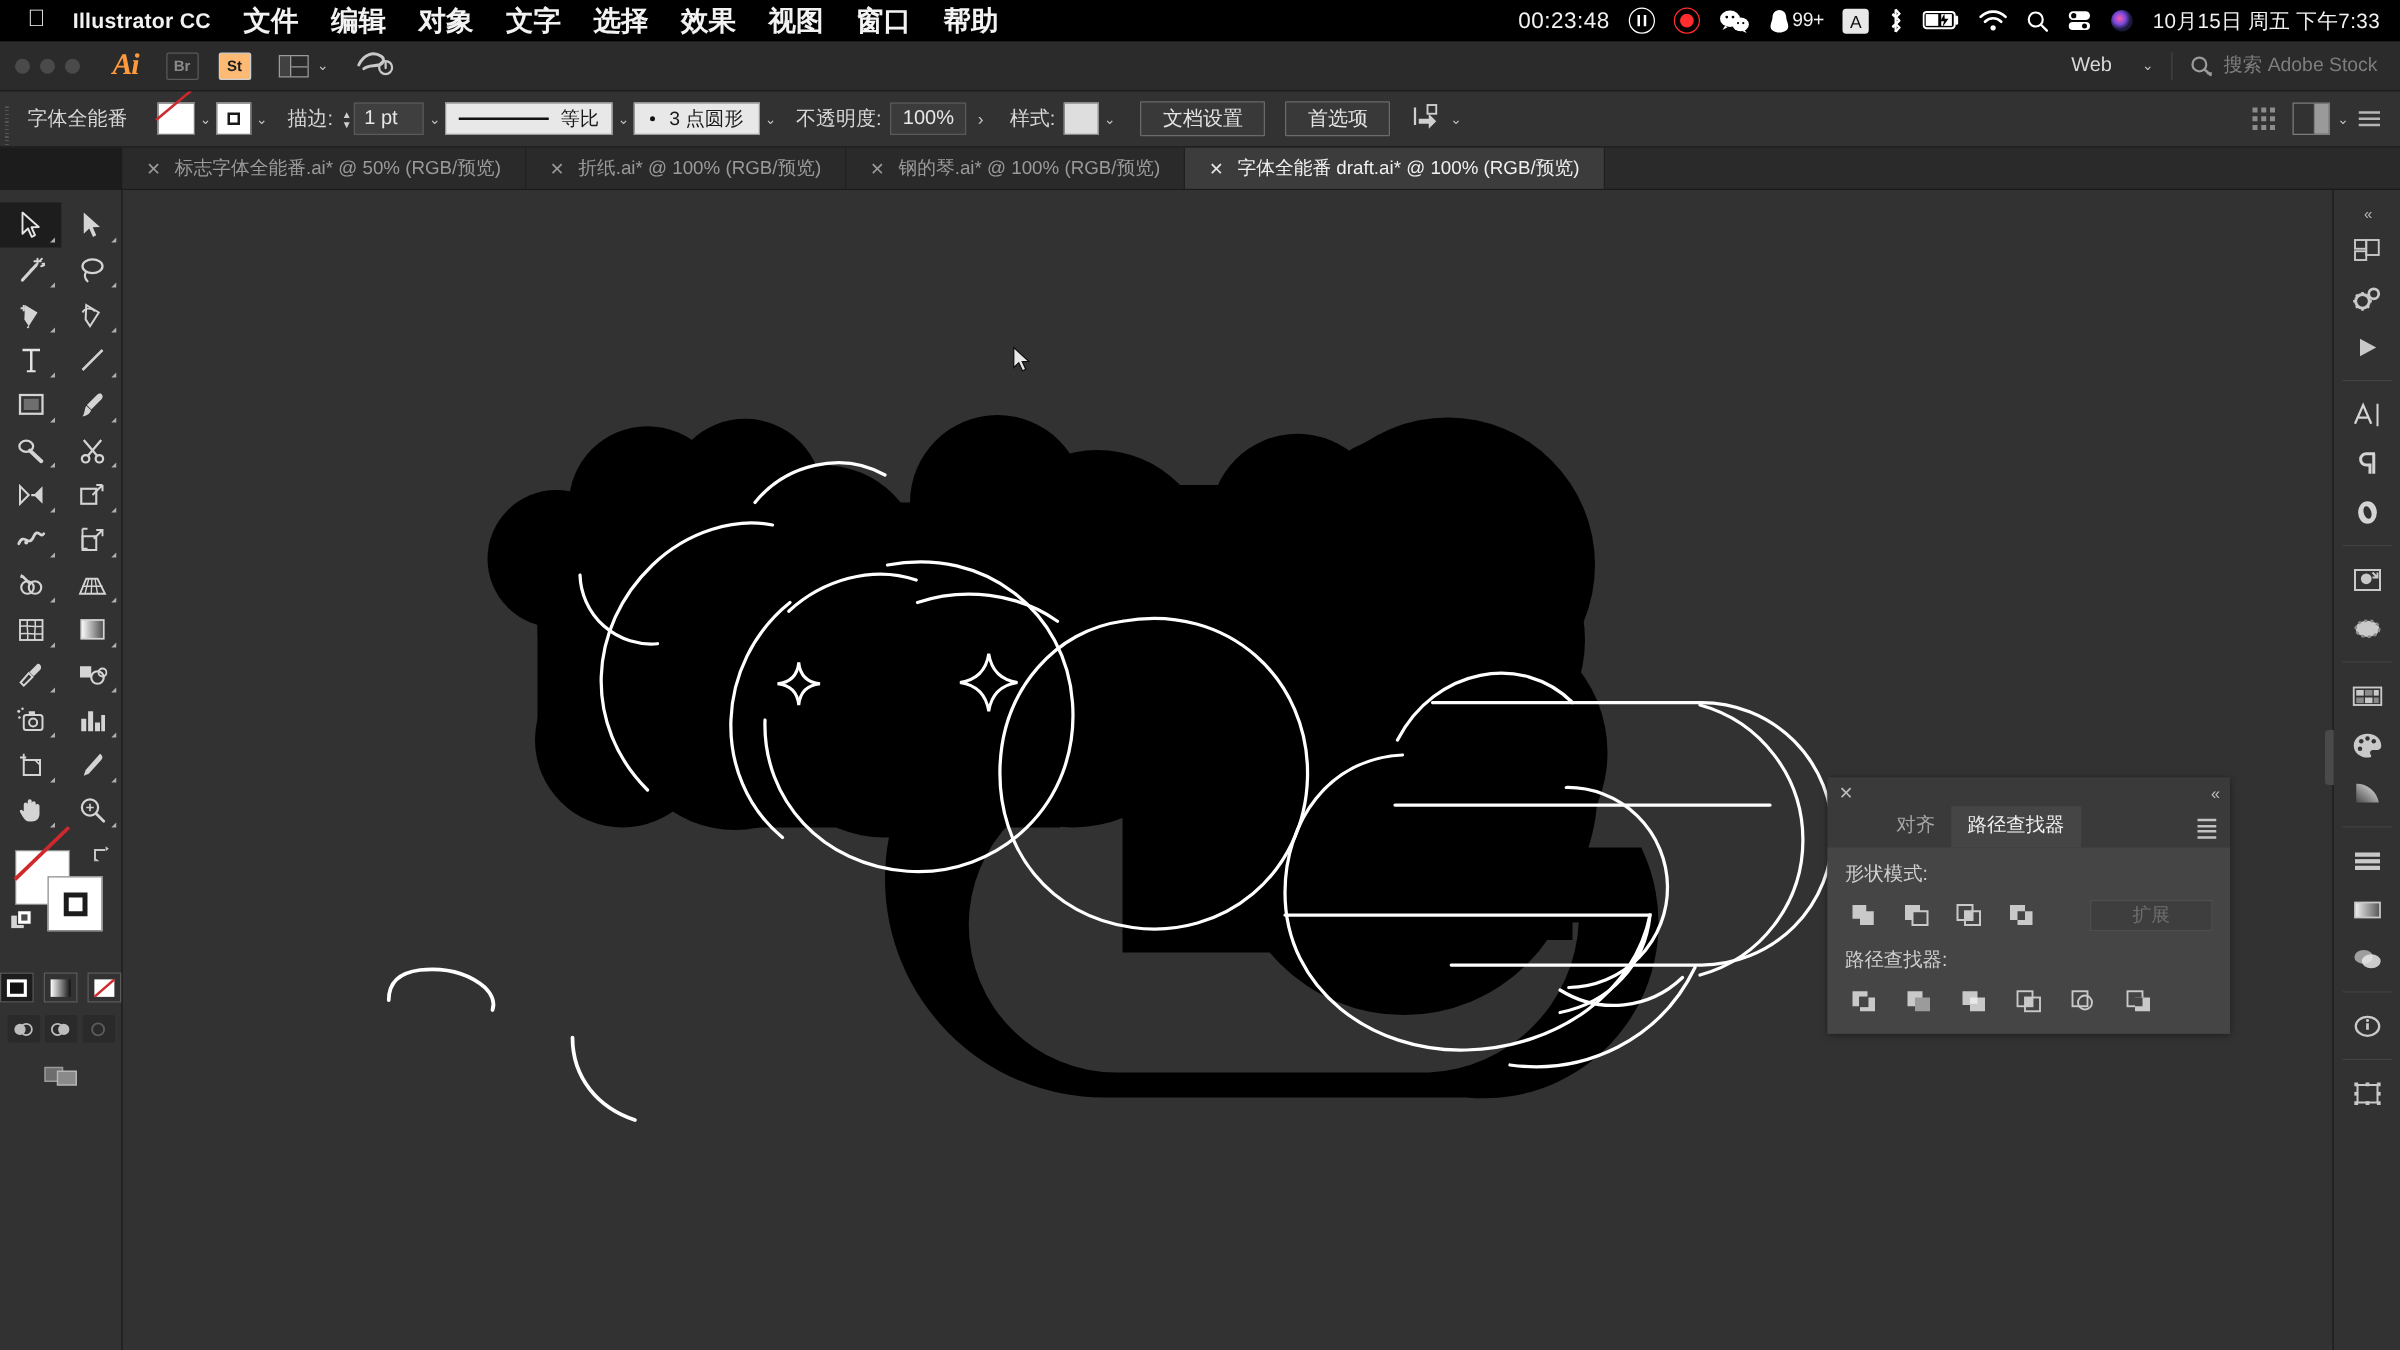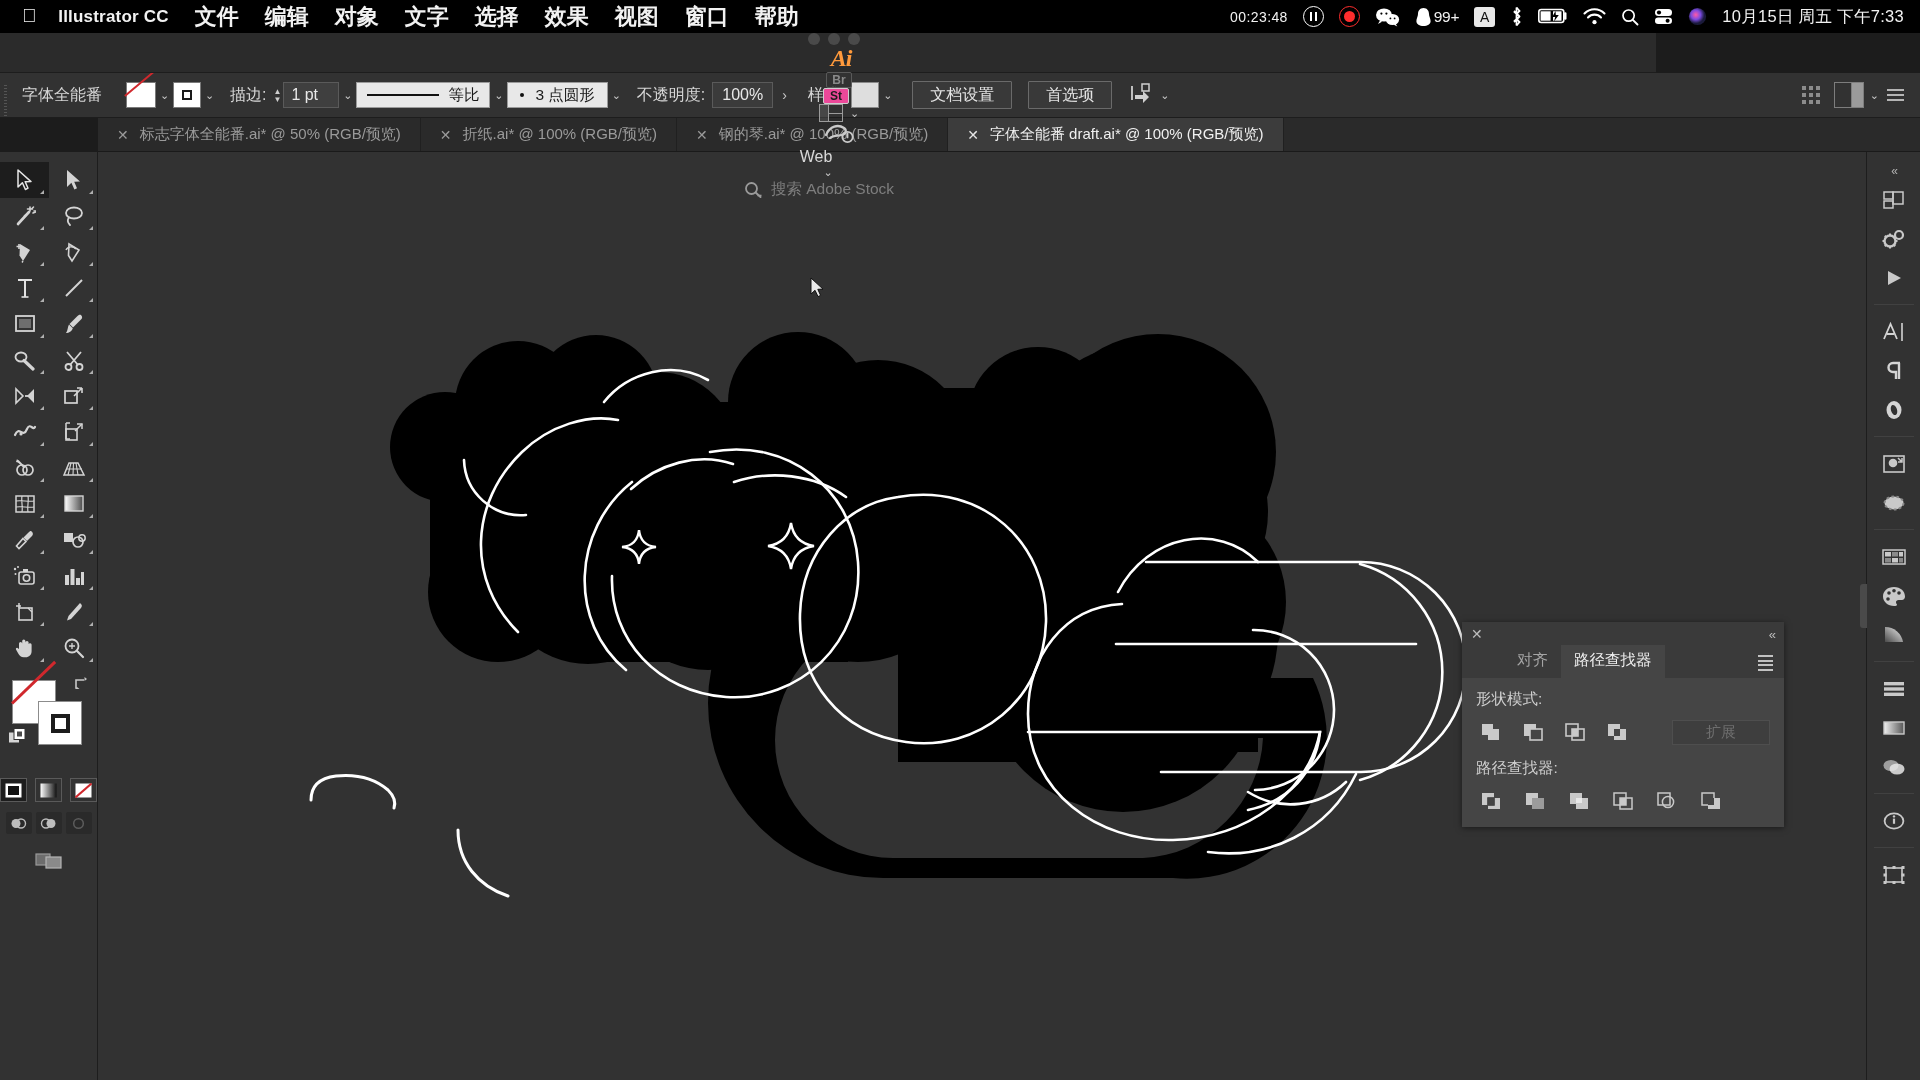--- a/index.html
+++ b/index.html
@@ -16,47 +16,47 @@
   .macbar {
     position: absolute; top: 0; left: 0; width: 1920px; height: 33px;
     background: #000; display: flex; align-items: center;
     color: #f2f2f2; font-size: 16.5px; z-index: 60;
   }
   .macbar .apple { margin-left: 22px; margin-right: 22px; font-size: 19px; line-height: 1; position: relative; top: -1px; }
   .macbar .appname { font-weight: bold; font-size: 17px; margin-right: 26px; letter-spacing: .2px; }
   .macbar .mitem { margin-right: 26px; font-size: 22px; font-weight: bold; }
   .macbar .spacer { flex: 1; }
   .macbar .right { display: flex; align-items: center; gap: 15px; padding-right: 16px; }
-  .clocknum { font-size: 14px; letter-spacing: .4px; }
+  .clocknum { font-size: 18px; letter-spacing: .4px; }
   .circ-btn { width: 21px; height: 21px; border-radius: 50%; border: 1.6px solid #fff;
      display: flex; align-items: center; justify-content: center; }
   .pausebars { display: flex; gap: 2.5px; }
   .pausebars i { display: block; width: 2.5px; height: 9px; background: #fff; }
   .rec-dot { width: 11px; height: 11px; border-radius: 50%; background: #ff2d2d; }
   .rec-ring { border-color: #ff2d2d; }
   .badge99 { font-size: 15.5px; letter-spacing: -.3px; }
   .ime-a { width: 21px; height: 20px; background: #e8e8e8; color: #111; border-radius: 3px;
       font-size: 14px; display:flex; align-items:center; justify-content:center; font-weight: 500; }
   .date { font-size: 16.5px; letter-spacing: .3px; }
   svg.mi { display: block; }
 
   
   .appbar {
-    position: absolute; top: 33px; left: 0; width: 1656px; height: 40px;
+    position: absolute; top: 33px; left: 0; width: 1920px; height: 40px;
     background: #2b2b2b; border-bottom: 1px solid #1d1d1d;
-    display: flex; align-items: center; z-index: 50; flex-direction: column;
+    display: flex; align-items: center; z-index: 50;
   }
   .traffic { display: flex; gap: 8px; margin-left: 12px; }
   .traffic i { width: 12px; height: 12px; border-radius: 50%; background: #4a4a4a; display:block; }
   .ai-logo { margin-left: 26px; color: #ff9a3c; font-weight: bold; font-style: italic;
       font-size: 24px; letter-spacing: -1px; font-family: "Liberation Serif", serif; }
   .sqbtn { margin-left: 22px; width: 26px; height: 22px; border: 1px solid #5a5a5a;
      color: #8a8a8a; font-size: 12px; display: flex; align-items: center; justify-content: center;
      border-radius: 2px; font-weight: bold; text-align: center; }
-  .sqbtn.on { background: #ec4899; color: #1c1c1c; border-color: #cfcfcf; margin-left: 16px; }
+  .sqbtn.on { background: #fdba74; color: #1c1c1c; border-color: #cfcfcf; margin-left: 16px; }
   .arrange { margin-left: 22px; display: flex; align-items: center; gap: 7px; }
   .arr-icon { width: 24px; height: 18px; border: 1px solid #9b9b9b; display: grid;
       grid-template-columns: 9px 1fr; }
   .arr-icon i { display: block; border-right: 1px solid #9b9b9b; background: #9b9b9b33; }
   .arr-icon u { display: block; border-top: 1px solid #9b9b9b; }
   .chev { color: #c9c9c9; font-size: 11px; }
   .boomer { margin-left: 22px; color: #c9c9c9; }
   .appbar .spacer { flex: 1; }
   .wsname { color: #d8d8d8; font-size: 16px; margin-right: 24px; }
   .vsep { width: 1px; height: 22px; background: #444; margin: 0 14px; }

